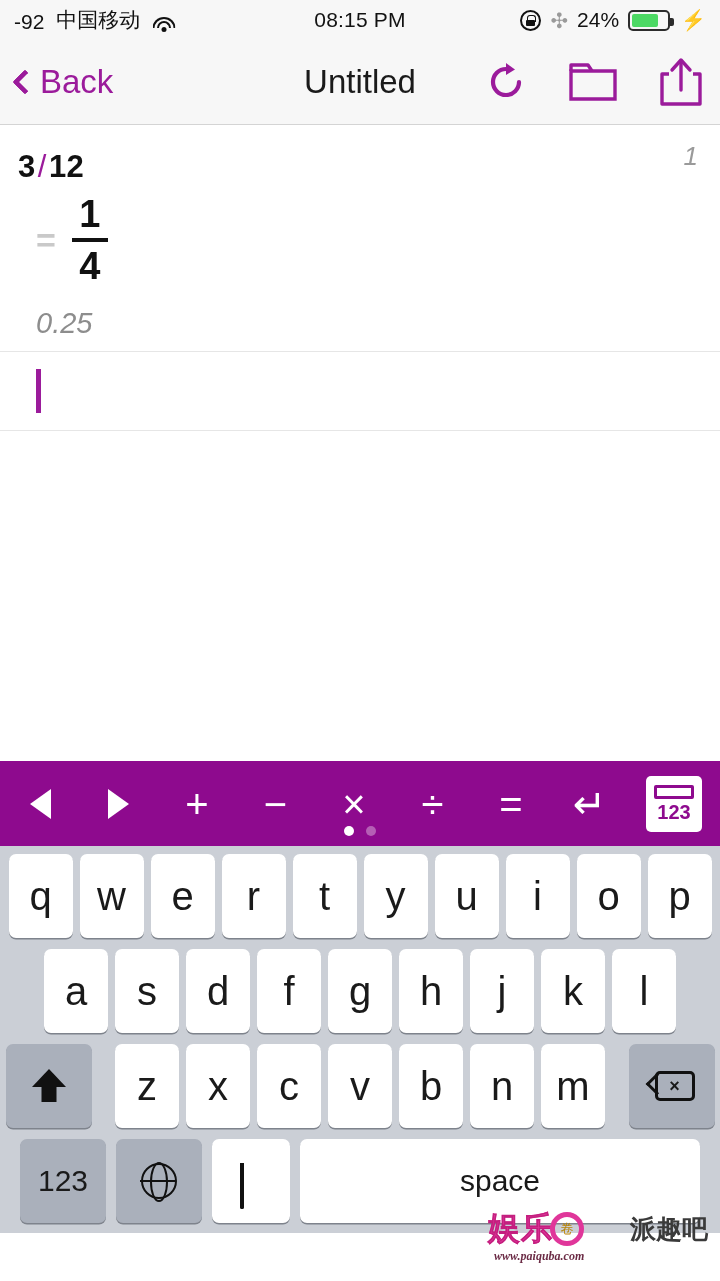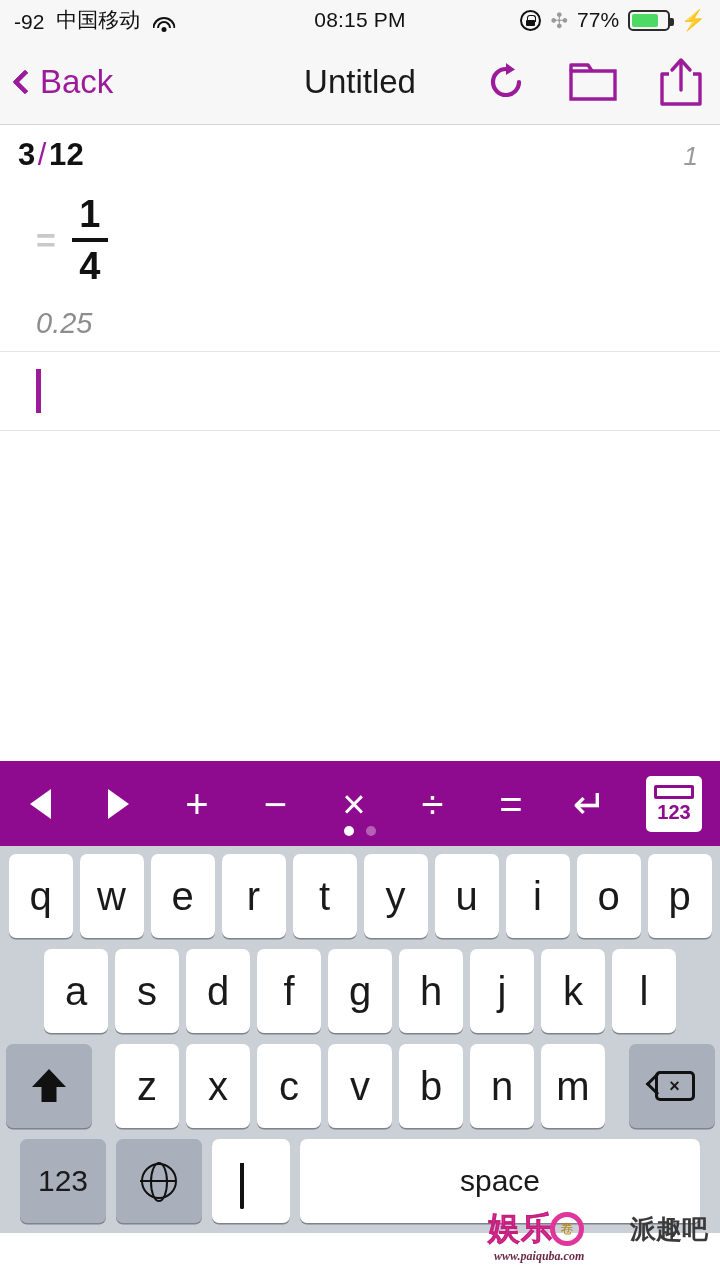--- a/index.html
+++ b/index.html
@@ -79,21 +79,21 @@
   }
   .nav-actions{ margin-left:auto; display:flex; align-items:center; gap:40px; z-index:2;}
   .nav-ico{ cursor:pointer; display:flex; align-items:center; justify-content:center;}
 
   
   #editor{ width:100%; background:#fff; }
   .calc-line{
     position:relative; border-bottom:1px solid #e6e6e6;
     padding:0 18px;
   }
-  #expr-row{ height:60px; display:flex; align-items:center; }
+  #expr-row{ height:60px; display:flex; align-items:flex-end; }
   #expr-text{ font-size:31px; font-weight:bold; color:#111; letter-spacing:.5px;}
   #expr-text .op{ color:#9B1B9B; font-weight:normal; padding:0 2px;}
   #line-number{
     position:absolute; right:22px; top:16px;
     font-size:26px; font-style:italic; color:#9a9a9a;
   }
   #result-row{ height:110px; display:flex; align-items:center; gap:16px; padding-left:18px;}
   #equals-sign{ font-size:34px; color:#c9c9c9; font-weight:bold;}
   .fraction{ display:inline-flex; flex-direction:column; align-items:center; line-height:1;}
   .fraction .num, .fraction .den{ font-size:38px; font-weight:bold; color:#111; padding:2px 6px;}
@@ -228,21 +228,21 @@
     <span class="wifi-ico">
         <i></i>
         <i></i>
         <i></i>
       </span>
   </div>
   <div class="sb-center">08:15 PM</div>
   <div class="sb-right">
     <span class="rot-lock"></span>
     <span class="bt-ico">✣</span>
-    <span>77%</span>
+    <span>24%</span>
     <span class="batt">
         <span id="batt-fill" style="width: 77%;"></span>
       </span>
     <span class="bolt">⚡</span>
   </div>
 </div>
 
 <div id="nav-bar">
   <div id="back-button">
     <span class="chev"></span>

